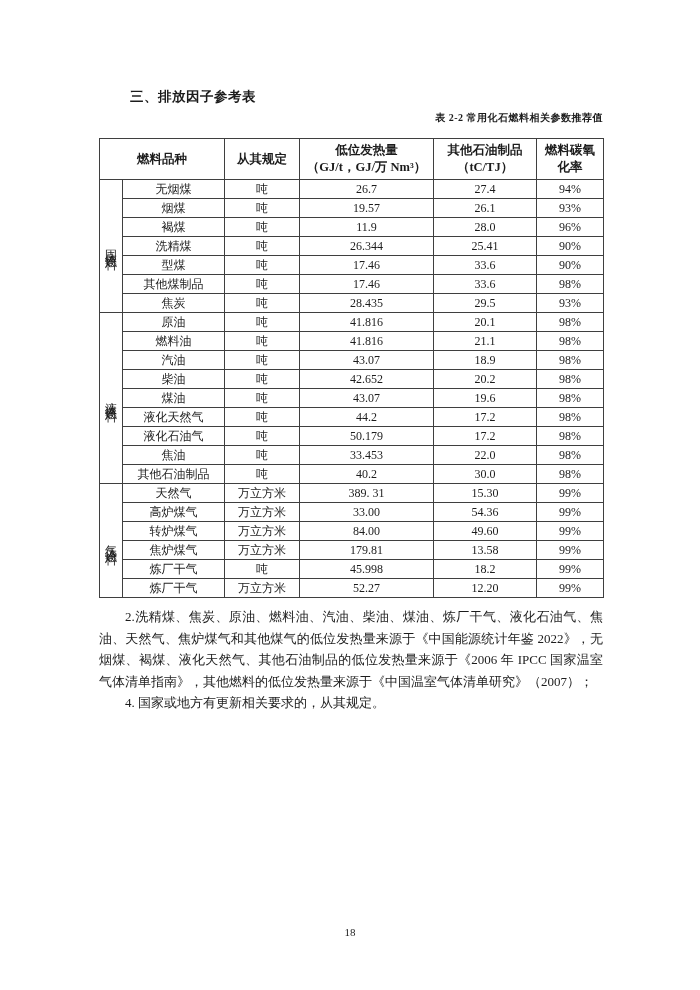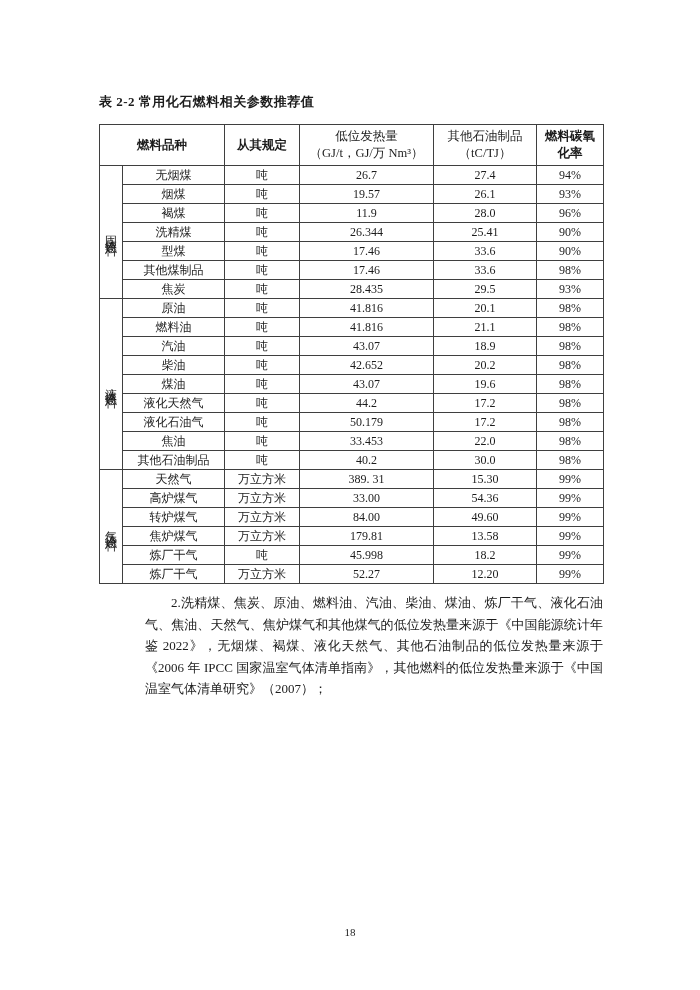--- a/index.html
+++ b/index.html
@@ -6,53 +6,54 @@
   .page {
     width:700px; height:990px; background:#ffffff; position:relative;
     font-family:"Liberation Serif","DejaVu Serif",serif; color:#1c1c1c;
     box-sizing:border-box; overflow:hidden;
   }
   .content { position:absolute; left:99px; top:88px; width:504px; }
   .section-heading {
     margin:0 0 0 31px; font-size:13.5px; font-weight:bold; letter-spacing:0.5px;
   }
   .table-title {
-    margin-top:5px; text-align:left; font-size:13px; font-weight:bold; letter-spacing:0.5px;
+    margin-top:5px; text-align:right; font-size:10px; font-weight:bold; letter-spacing:0.5px;
   }
   table.fuel-table {
     margin-top:13px; width:504px; border-collapse:collapse; table-layout:fixed;
   }
   table.fuel-table th, table.fuel-table td {
     border:1px solid #3f3f3f; padding:0 2px; text-align:center; vertical-align:middle;
     font-size:12px; line-height:1.35; box-sizing:border-box;
     overflow:hidden; white-space:nowrap;
   }
   table.fuel-table thead th { font-weight:bold; font-size:12.5px; height:41px; white-space:normal; }
-  table.fuel-table thead th .sub { font-weight:normal; }
+  table.fuel-table thead th .sub { font-weight:bold; }
   table.fuel-table tbody td { height:19px; }
   td.group-cell {
     writing-mode:vertical-lr; text-orientation:upright;
     letter-spacing:3px; font-size:12.5px; padding:2px 0; white-space:normal;
   }
   .notes {
     margin-top:8px; width:504px; font-size:13px; line-height:21.5px;
     text-align:justify;
   }
   .notes p { margin:0; }
-  .notes p.indent { text-indent:2em;margin-left:46px; }
+  .notes p.indent { text-indent:2em; }
   .page-number {
     position:absolute; left:0; bottom:52px; width:100%; text-align:center; font-size:11px;
   }
 </style>
 </head>
 <body>
 
 <div class="page">
   <div class="content">
 
+    <p class="section-heading">三、排放因子参考表</p>
 
     <div class="table-title">表 2-2  常用化石燃料相关参数推荐值</div>
 
     <table class="fuel-table">
       <colgroup>
         <col style="width:23px">
           <col style="width:102px">
           <col style="width:75px">
         <col style="width:134px">
           <col style="width:103px">
@@ -229,18 +230,19 @@
             <td>万立方米</td>
             <td>52.27</td>
             <td>12.20</td>
             <td>99%</td>
           </tr>
         </tbody>
     </table>
 
     <div class="notes">
       <p class="indent">2.洗精煤、焦炭、原油、燃料油、汽油、柴油、煤油、炼厂干气、液化石油气、焦油、天然气、焦炉煤气和其他煤气的低位发热量来源于《中国能源统计年鉴 2022》，无烟煤、褐煤、液化天然气、其他石油制品的低位发热量来源于《2006 年 IPCC 国家温室气体清单指南》，其他燃料的低位发热量来源于《中国温室气体清单研究》（2007）；</p>
+      <p class="indent">4. 国家或地方有更新相关要求的，从其规定。</p>
     </div>
 
   </div>
 
   <div class="page-number">18</div>
 </div>
 
 </body></html>

